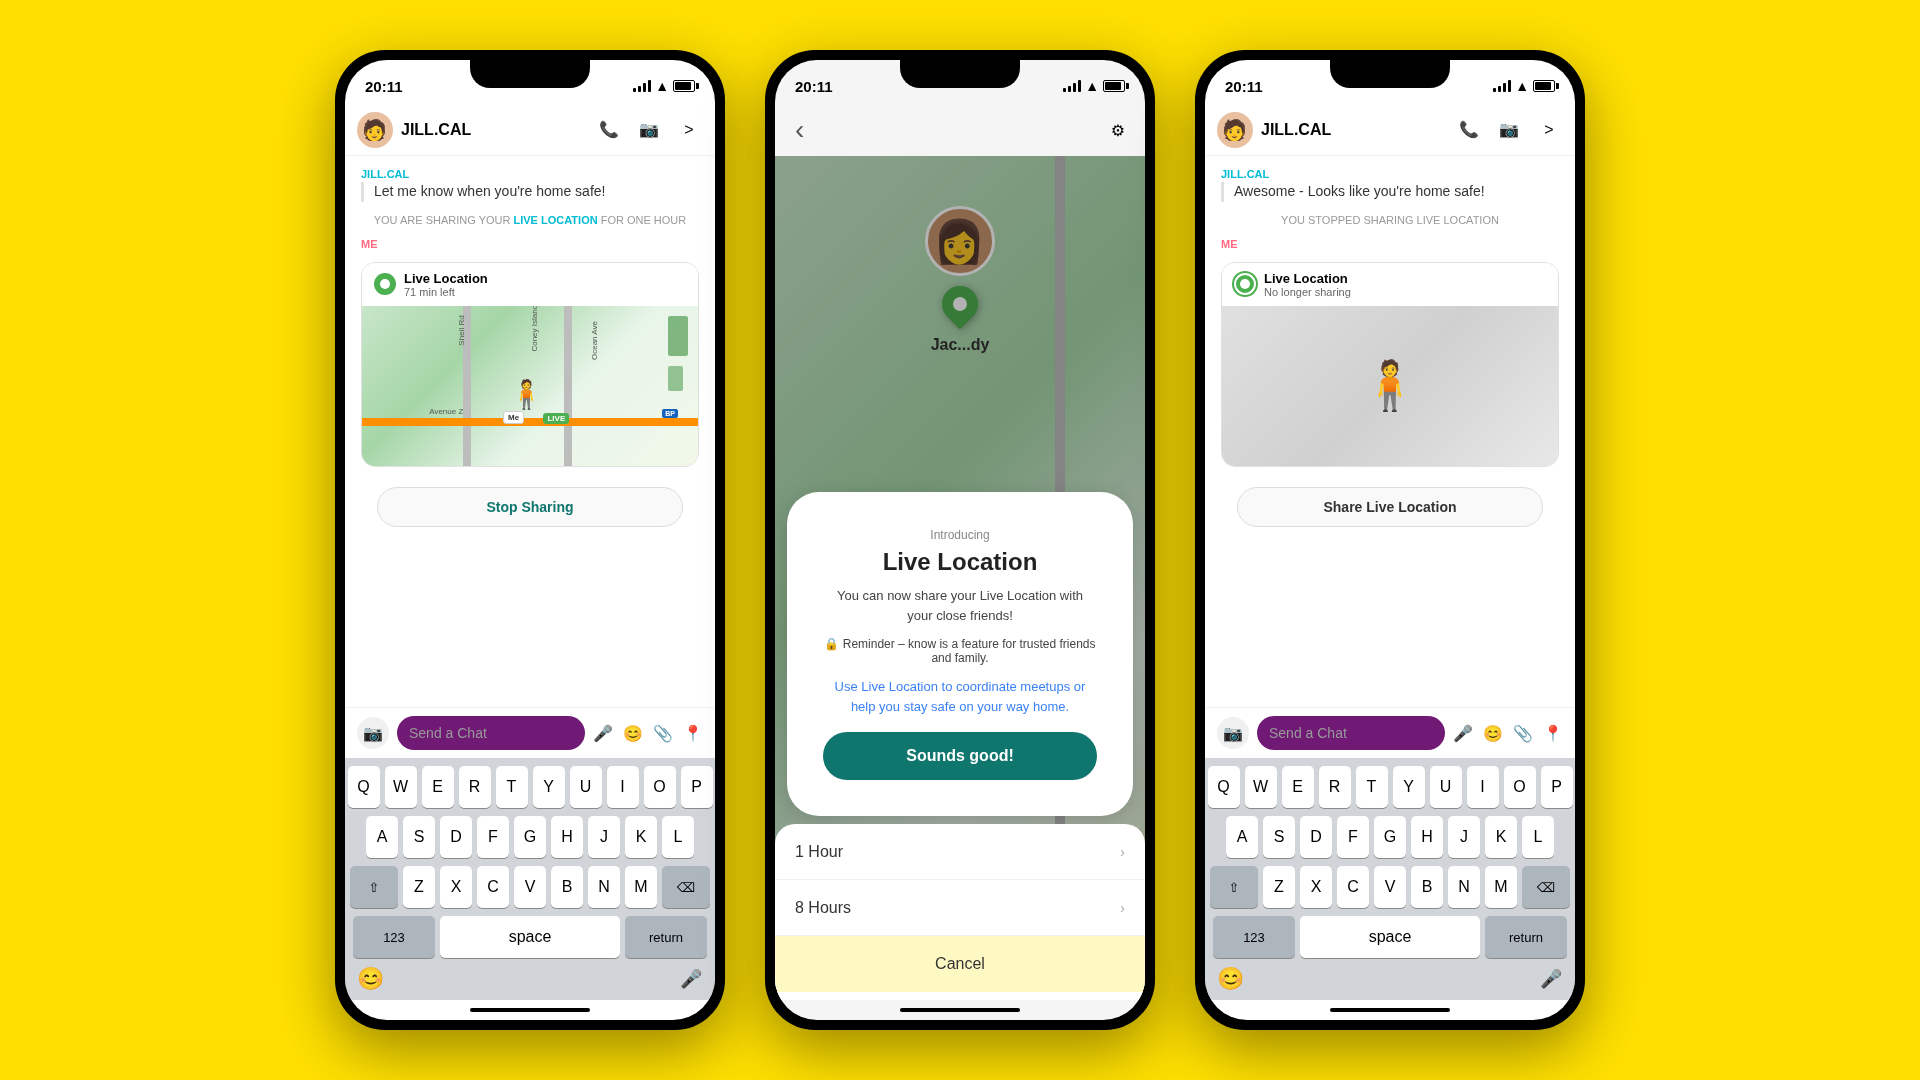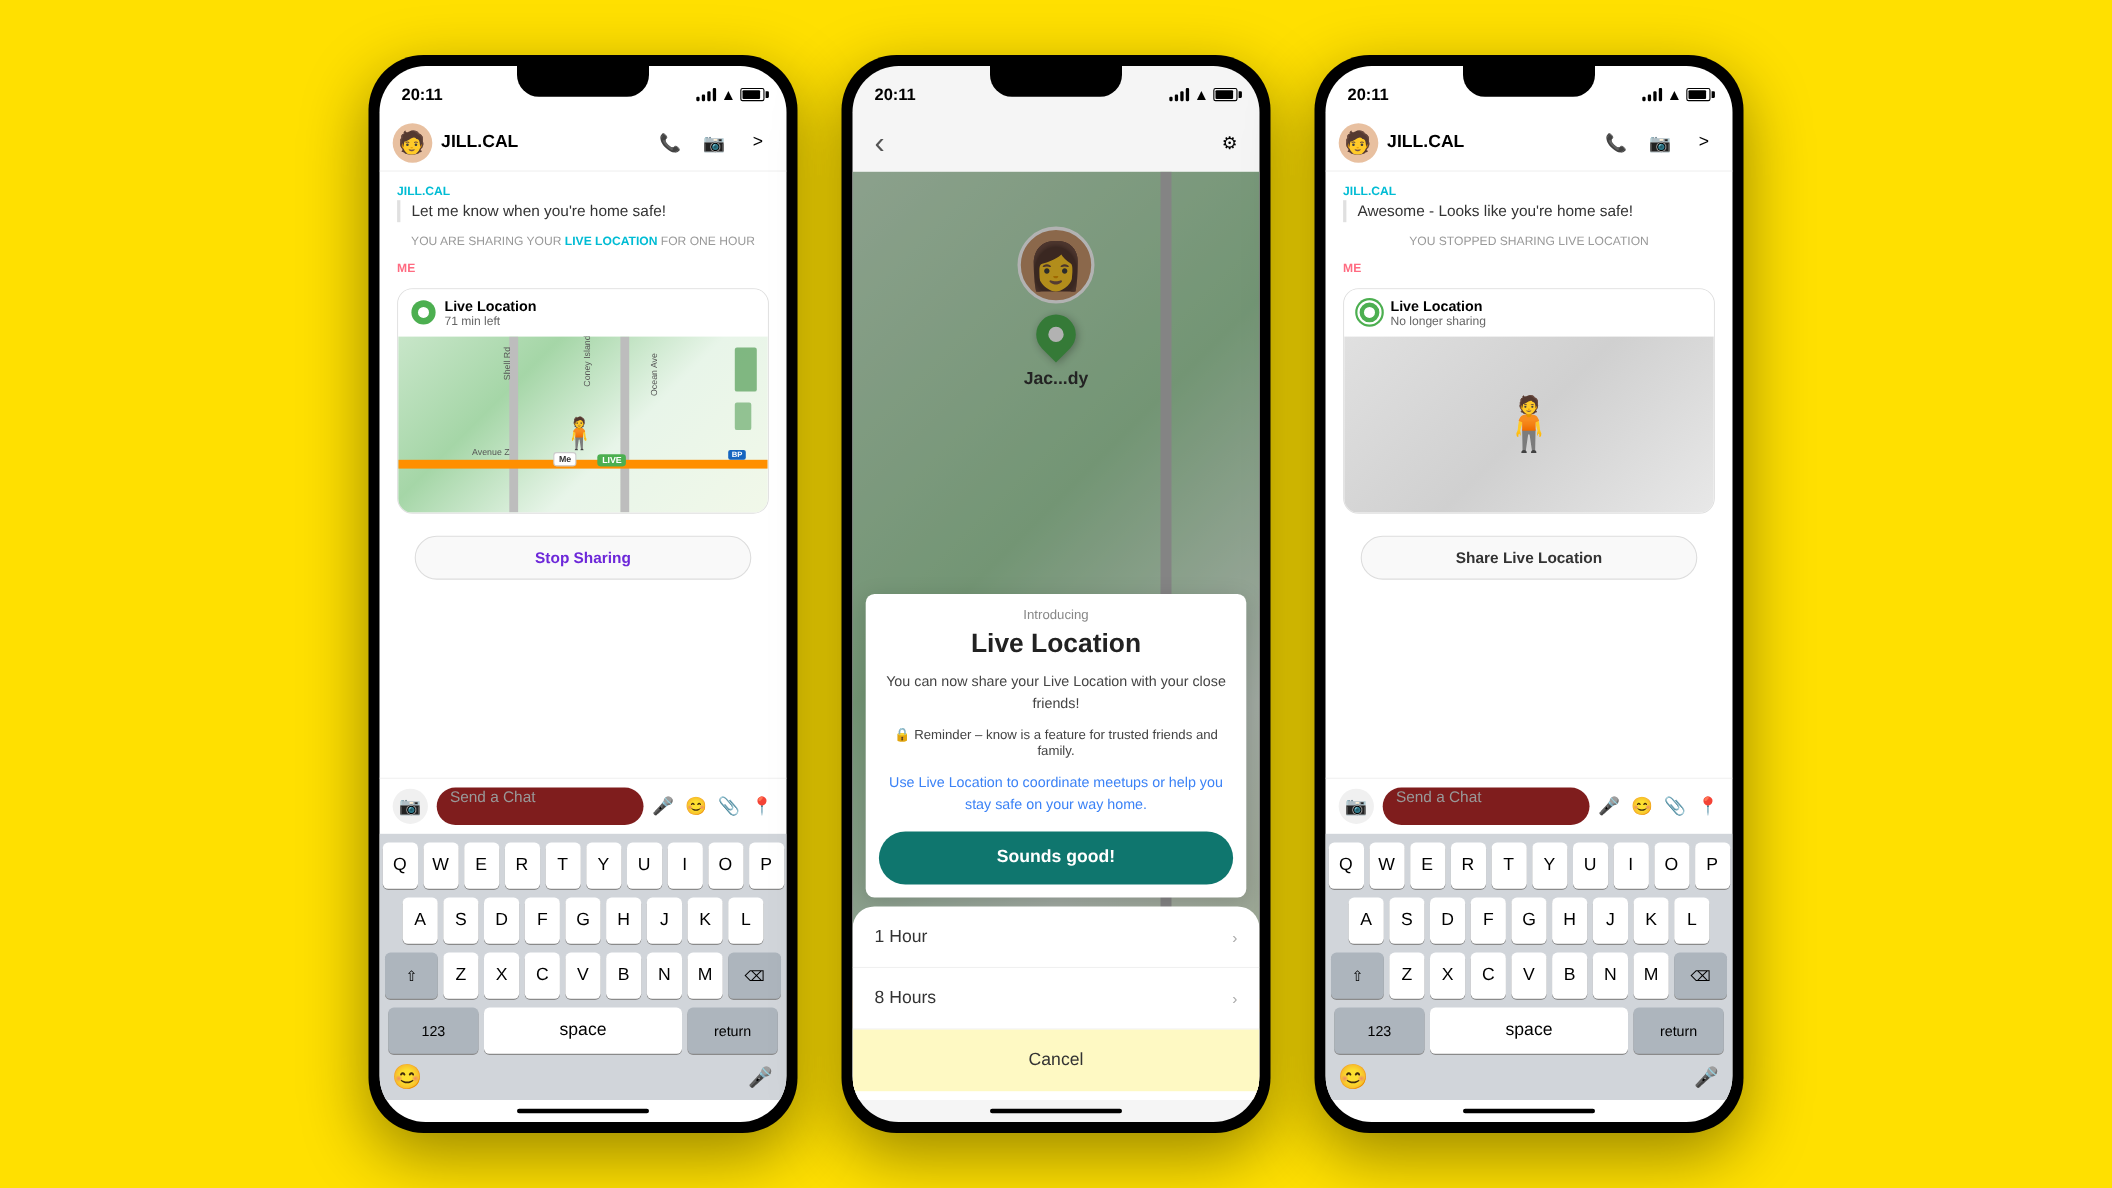--- a/index.html
+++ b/index.html
@@ -239,21 +239,21 @@
     .stop-sharing-btn {
       margin: 8px 16px;
       height: 40px;
       border: 1px solid #ddd;
       border-radius: 20px;
       display: flex;
       align-items: center;
       justify-content: center;
       font-size: 14px;
       font-weight: 600;
-      color: #6d28d9;
+      color: #0f766e;
       background: #f9f9f9;
       cursor: pointer;
     }
 
     
     .chat-input-area {
       padding: 8px 12px;
       display: flex;
       align-items: center;
       gap: 8px;
@@ -262,24 +262,24 @@
     .camera-btn {
       width: 32px; height: 32px;
       background: #f0f0f0;
       border-radius: 50%;
       display: flex; align-items: center; justify-content: center;
       font-size: 16px;
     }
     .chat-input-box {
       flex: 1;
       height: 34px;
-      background: #7f1d1d;
+      background: #701a75;
       border-radius: 17px;
       display: flex;
-      align-items: flex-start;
+      align-items: center;
       padding: 0 12px;
       font-size: 14px;
       color: #999;
     }
     .input-icons { display: flex; gap: 10px; font-size: 16px; color: #555; }
 
     
     .keyboard {
       background: #d1d5da;
       padding: 8px 4px 4px;
@@ -382,23 +382,23 @@
       top: 0; left: 0; right: 0; bottom: 0;
       background: rgba(0,0,0,0.3);
       display: flex;
       flex-direction: column;
       justify-content: flex-end;
       z-index: 20;
     }
 
     .modal-top-card {
       background: #fff;
-      border-radius: 8px;
+      border-radius: 32px;
       margin: 0 12px 8px;
-      padding: 12px;
+      padding: 36px;
       box-shadow: 0 4px 20px rgba(0,0,0,0.15);
     }
 
     .modal-introducing {
       text-align: center;
       font-size: 12px;
       color: #888;
       margin-bottom: 6px;
     }
     .modal-title {

